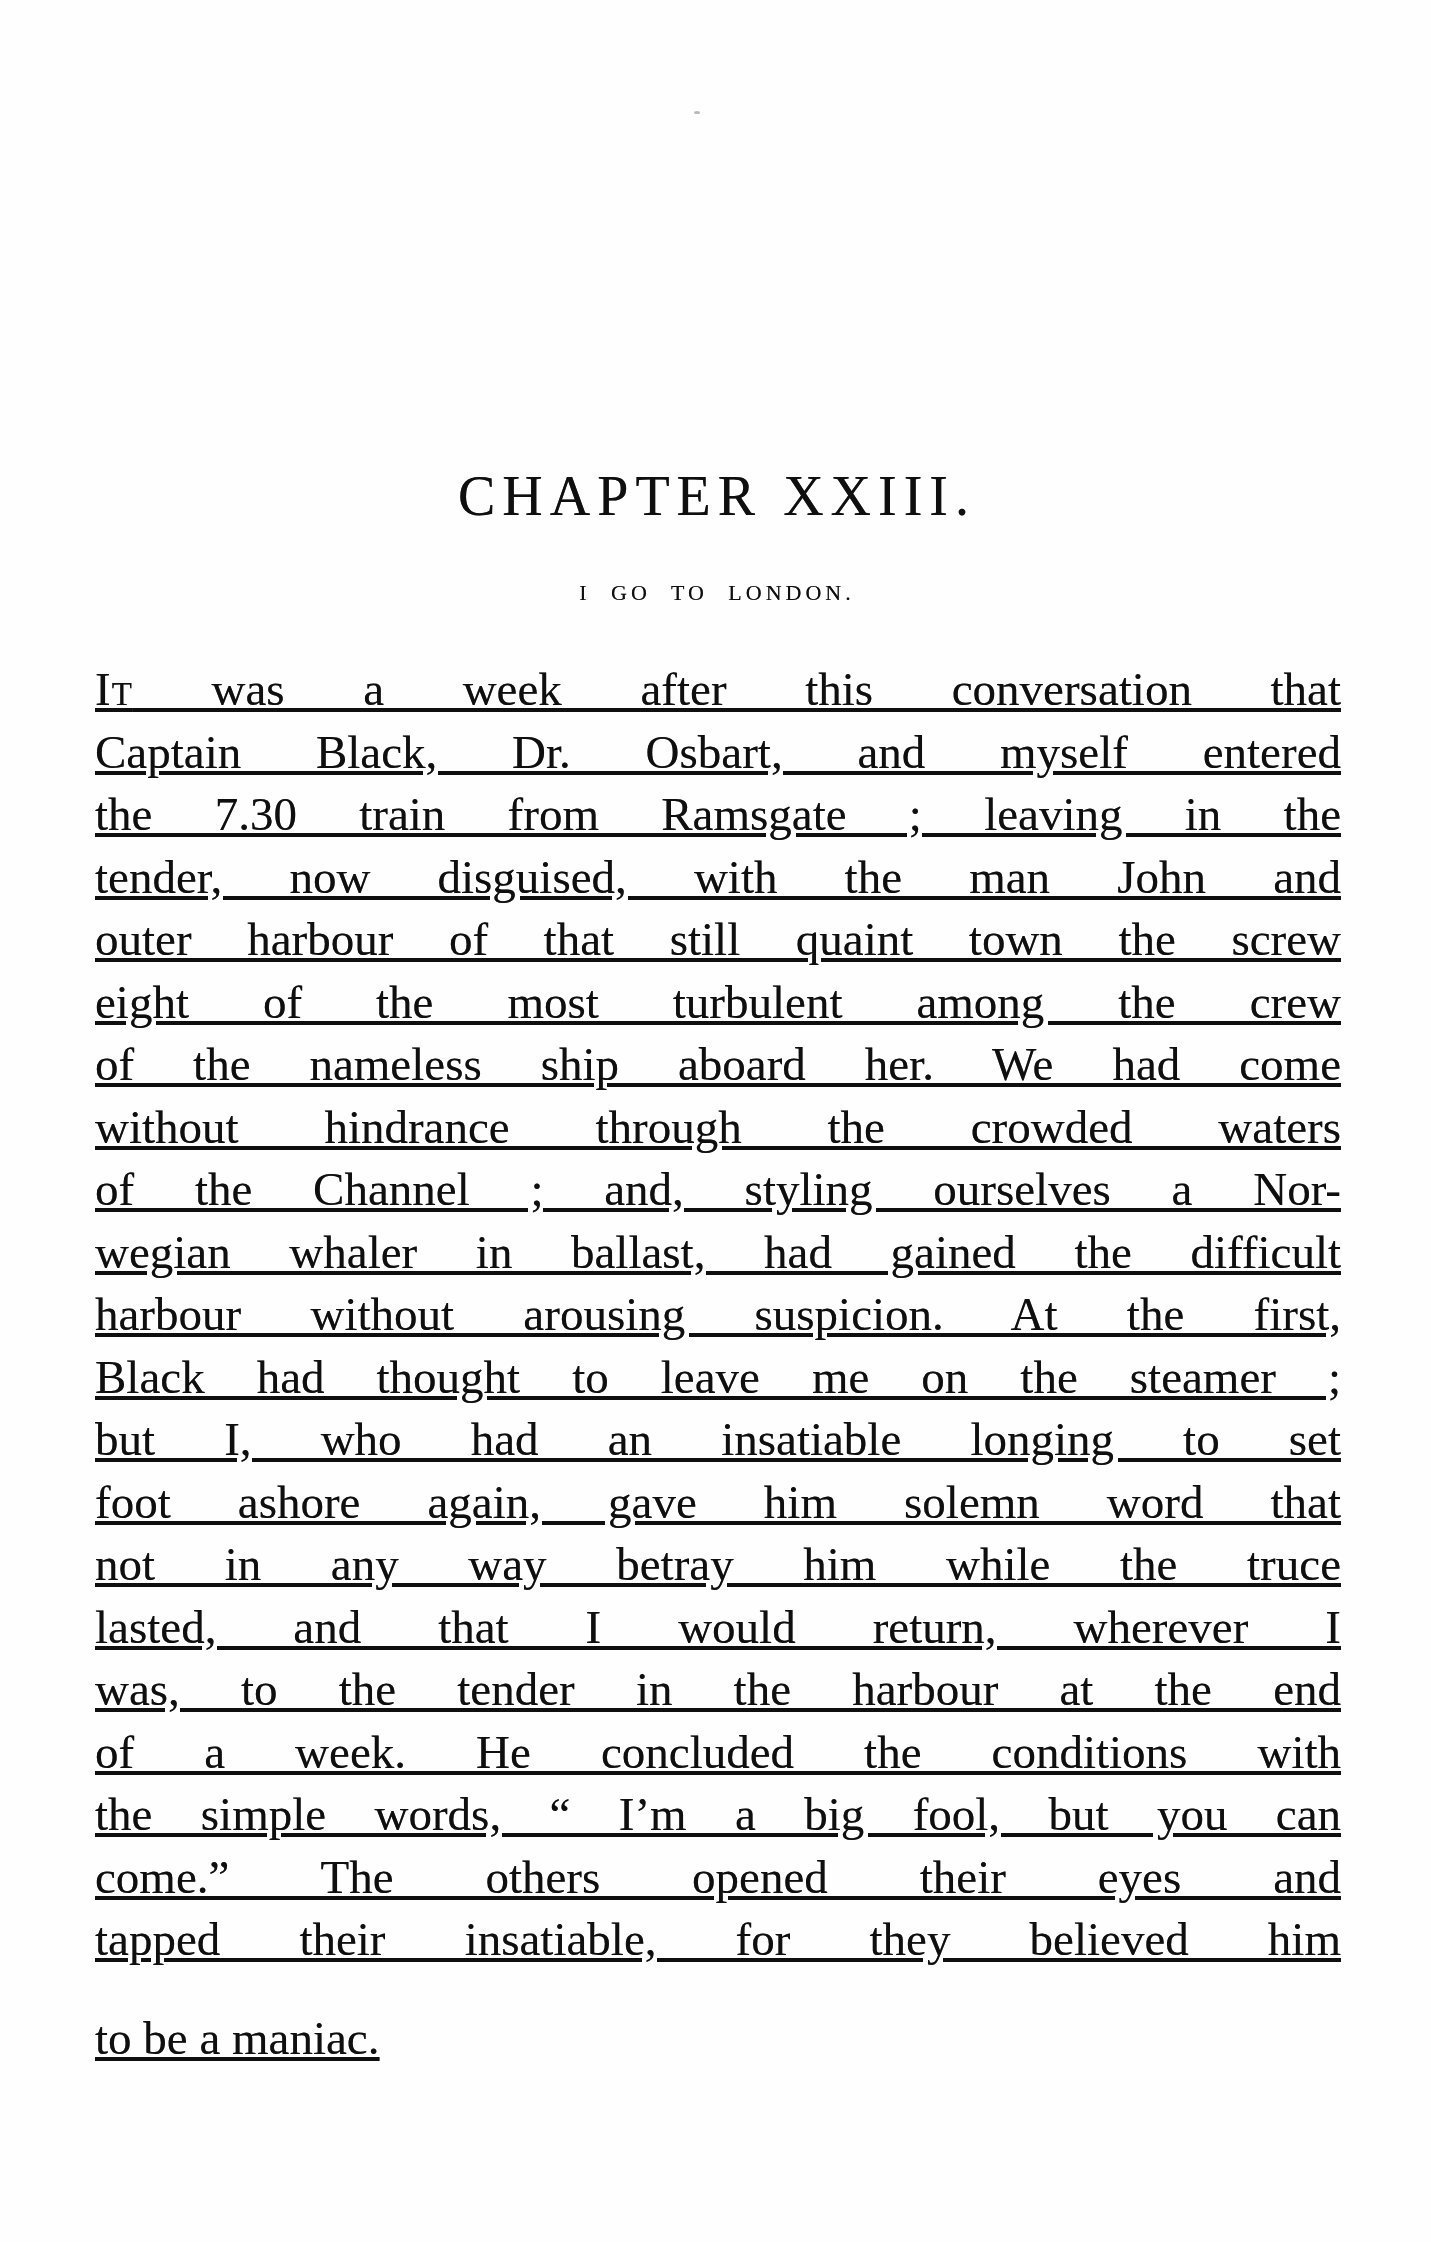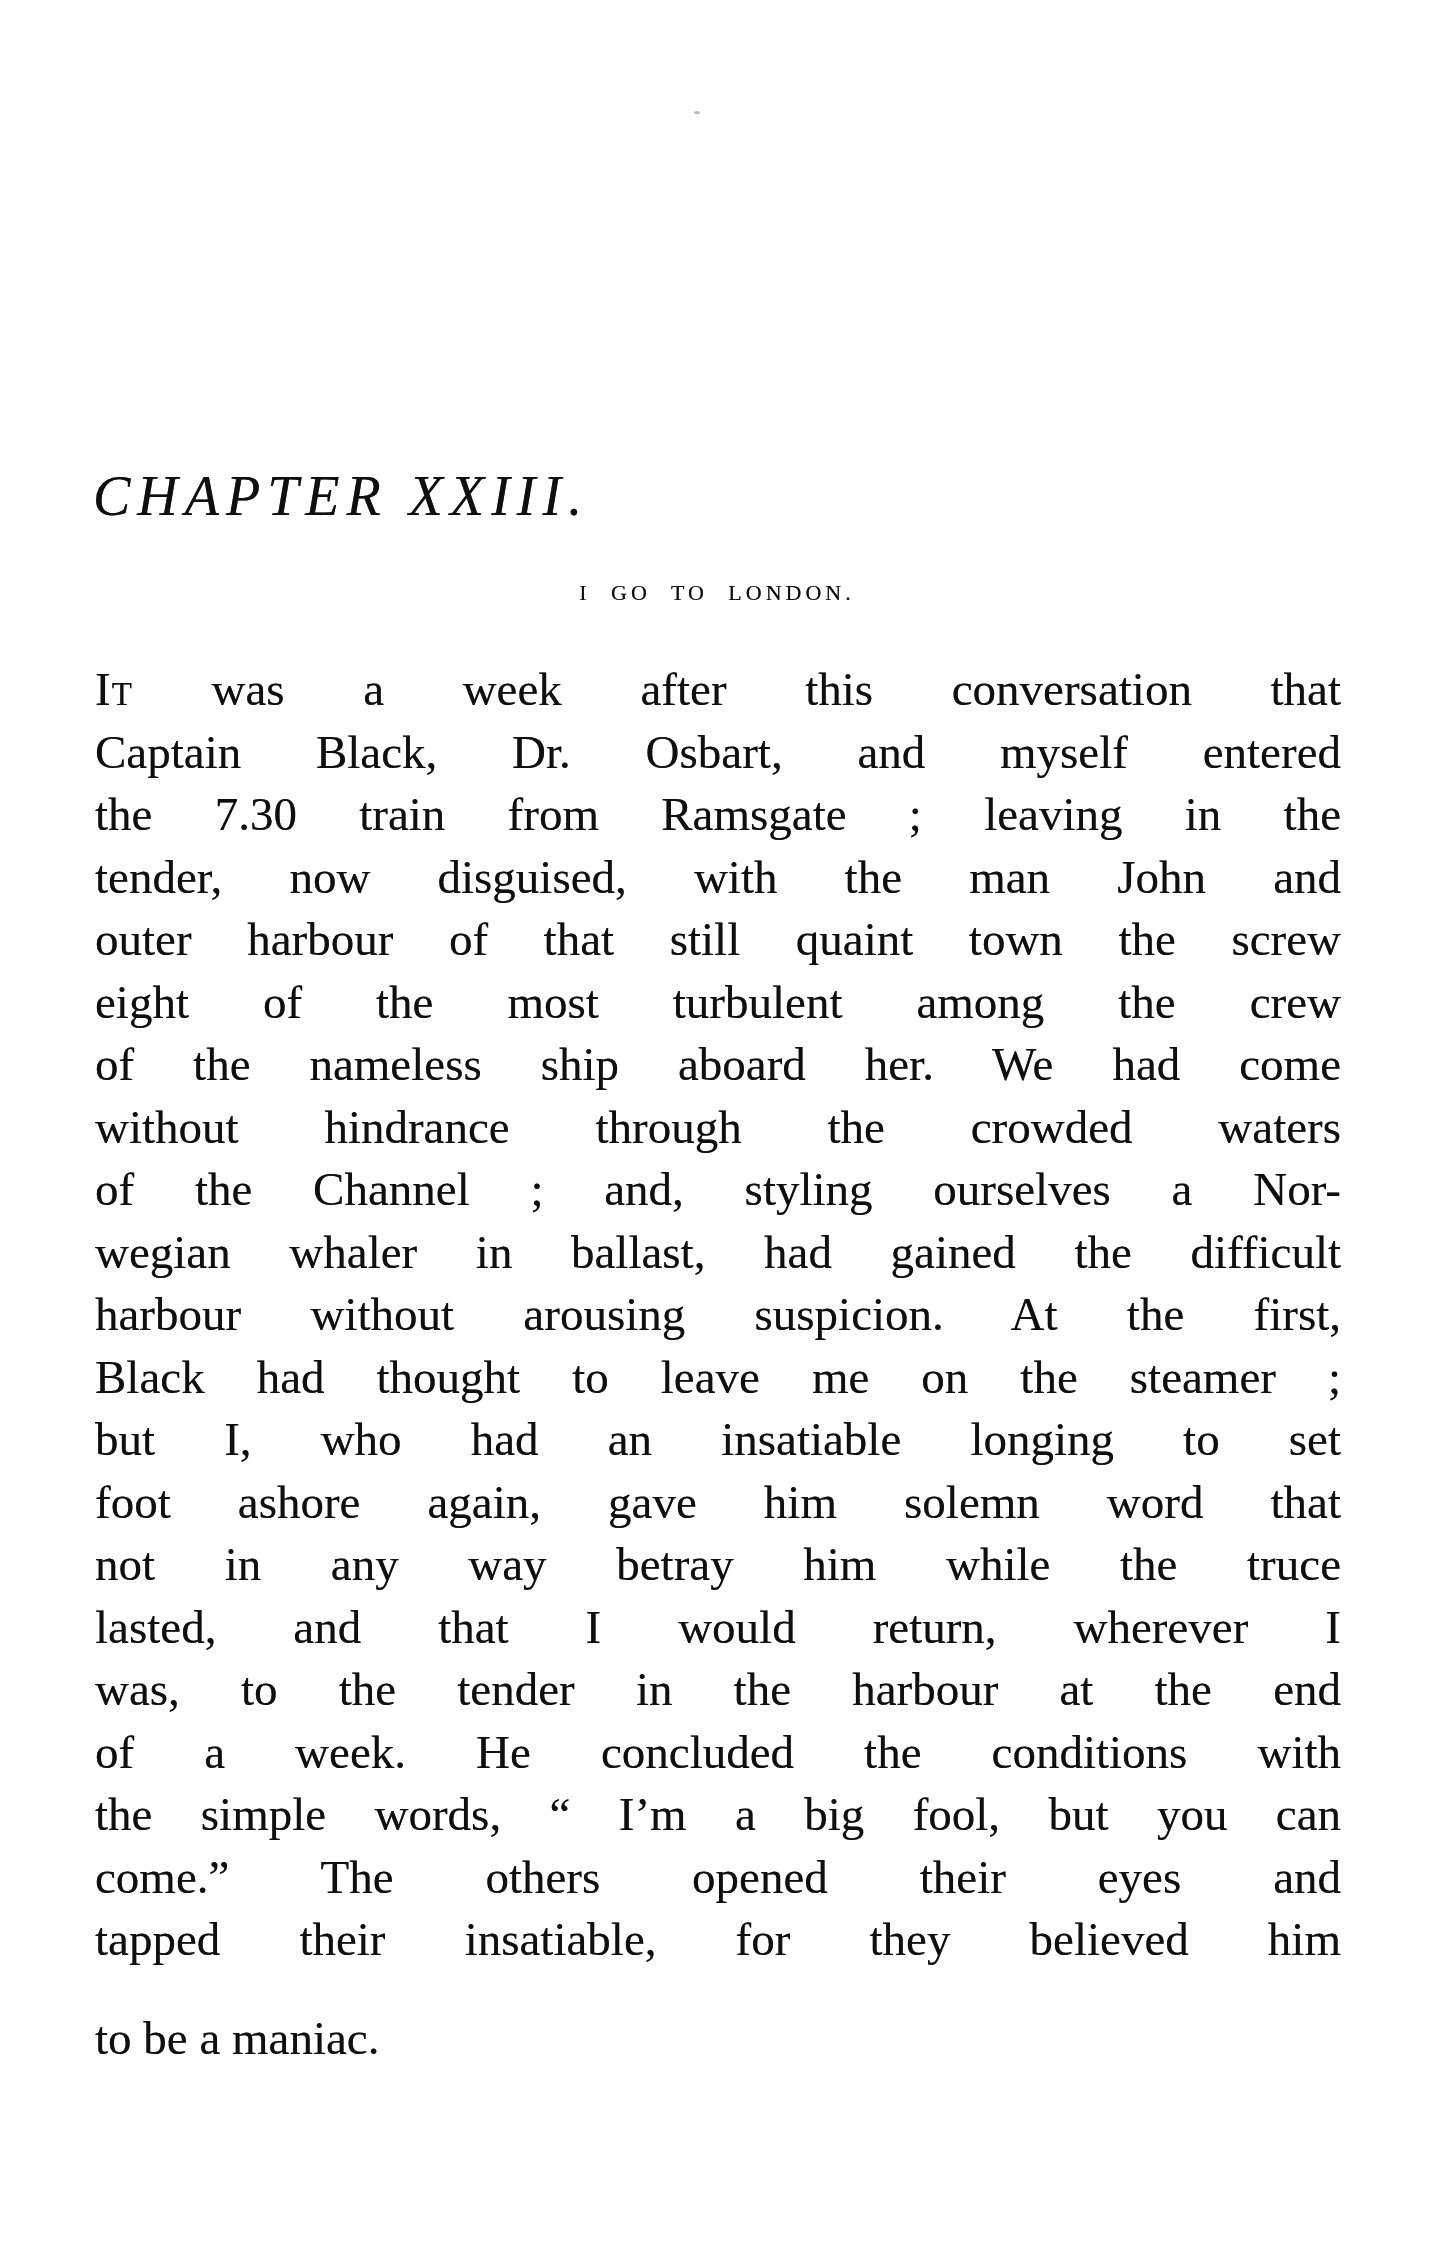--- a/index.html
+++ b/index.html
@@ -19,26 +19,26 @@
     position: absolute;
     inset: 0;
     background: #fefefe;
   }
   .chapter-heading {
     position: absolute;
     top: 468px;
     left: 93px;
     width: 1248px;
     margin: 0;
+    text-align: center;
     font-size: 56px;
     font-weight: 400;
     letter-spacing: 7px;
     line-height: 1;
     text-shadow: 0 0 0.6px rgba(0,0,0,0.65);
-    font-style: italic;
   }
   .chapter-subtitle {
     position: absolute;
     top: 582px;
     left: 93px;
     width: 1248px;
     margin: 0;
     text-align: center;
     font-size: 22px;
     font-weight: 400;
@@ -55,20 +55,21 @@
     font-size: 47px;
     line-height: 62.5px;
     text-shadow: 0 0 0.6px rgba(0,0,0,0.55);
   }
   .line {
     height: 62.5px;
     text-align: justify;
     text-align-last: justify;
     -moz-text-align-last: justify;
     white-space: normal;
+    text-decoration: underline;
   }
   .line.last {
     text-align-last: left;
     margin-top: 36px;
     -moz-text-align-last: left;
   }
   .lead {
     font-variant: small-caps;
     letter-spacing: 1px;
   }

